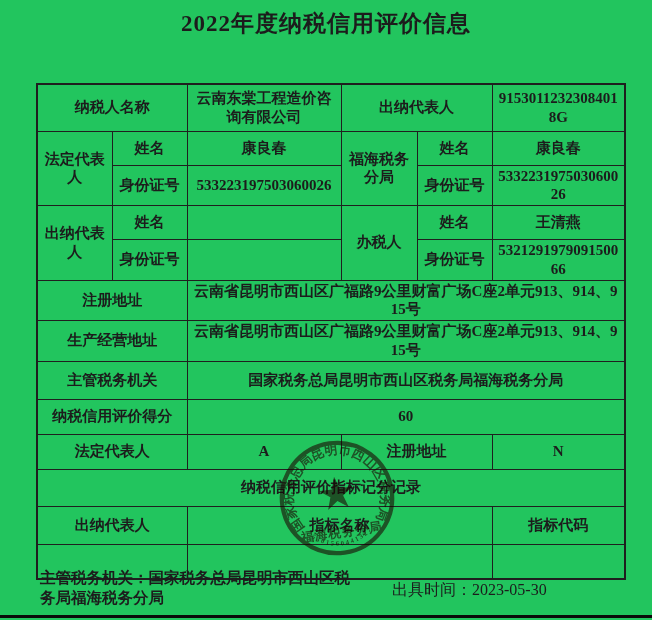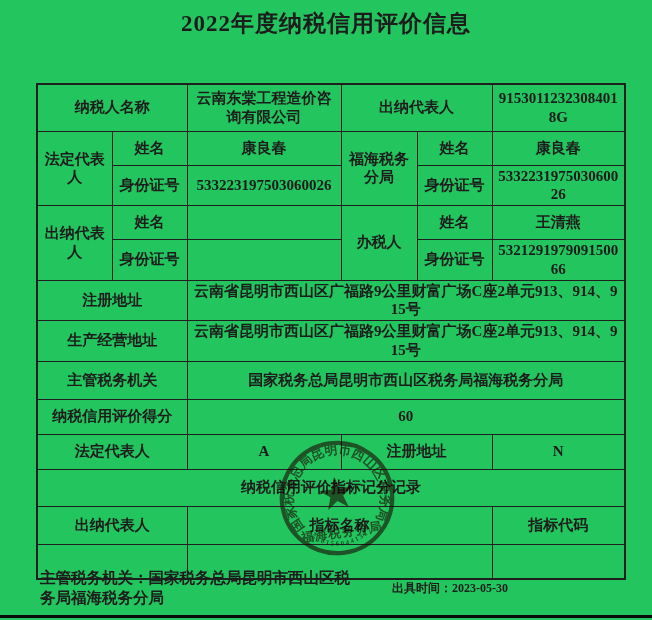--- a/index.html
+++ b/index.html
@@ -7,21 +7,21 @@
         font-family:"Liberation Serif","DejaVu Serif",serif;color:#1c1c1c;}
   .doc-title{position:absolute;top:8px;left:0;width:652px;text-align:center;
              font-size:23px;font-weight:bold;letter-spacing:1px;}
   table.form{position:absolute;left:36px;top:83px;border-collapse:collapse;table-layout:fixed;
              border:2px solid #1f1f1f;}
   table.form td{border:1.5px solid #1f1f1f;text-align:center;vertical-align:middle;
                 font-size:15px;font-weight:bold;line-height:1.25;padding:1px 4px;
                 word-break:break-all;overflow:hidden;}
   .footer-left{position:absolute;left:40px;top:568px;width:312px;text-align:left;
                font-size:15.5px;font-weight:bold;line-height:1.3;}
-  .footer-right{position:absolute;left:392px;top:580px;font-size:12px;font-weight:bold;}
+  .footer-right{position:absolute;left:392px;top:580px;font-size:16px;font-weight:normal;}
   .bottom-rule{position:absolute;left:0;top:615px;width:652px;height:3px;background:#0a0a0a;}
   .stamp{position:absolute;left:271px;top:432px;opacity:.82;mix-blend-mode:multiply;
          pointer-events:none;}
   .stamp text{font-family:"Liberation Serif","DejaVu Serif",serif;font-weight:bold;}
 </style>
 </head>
 <body>
 
 <div id="page">
 

